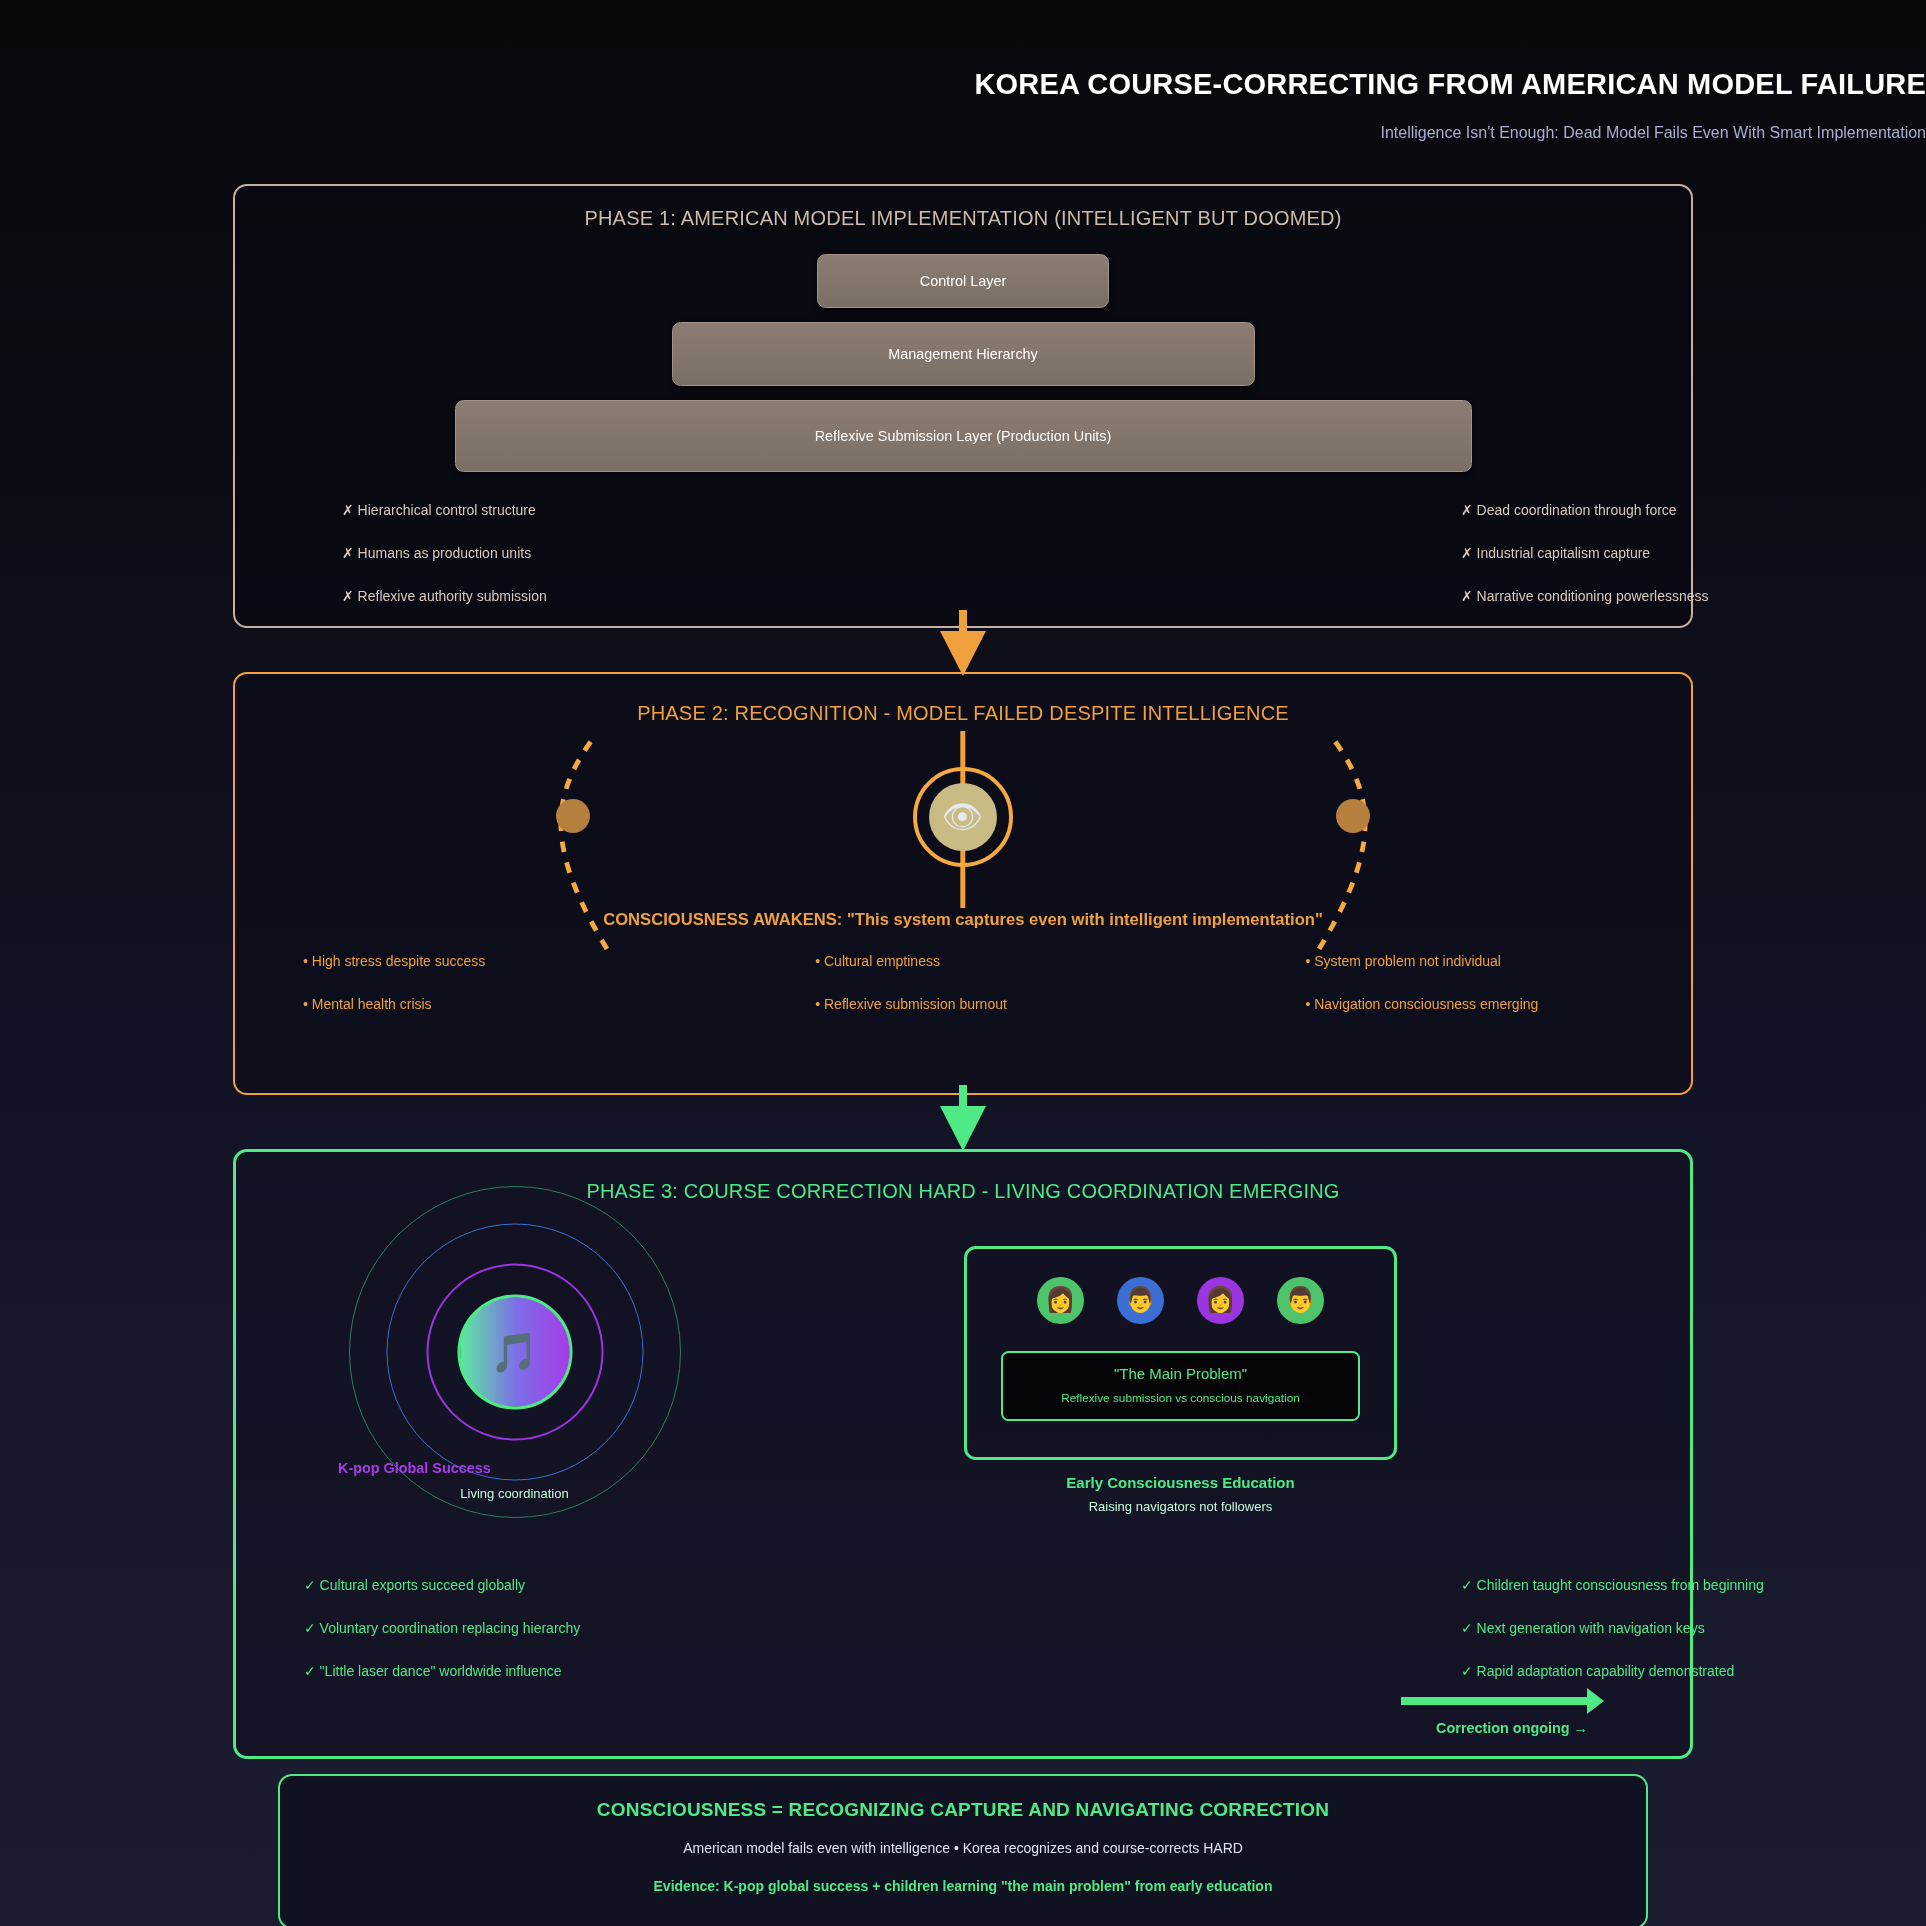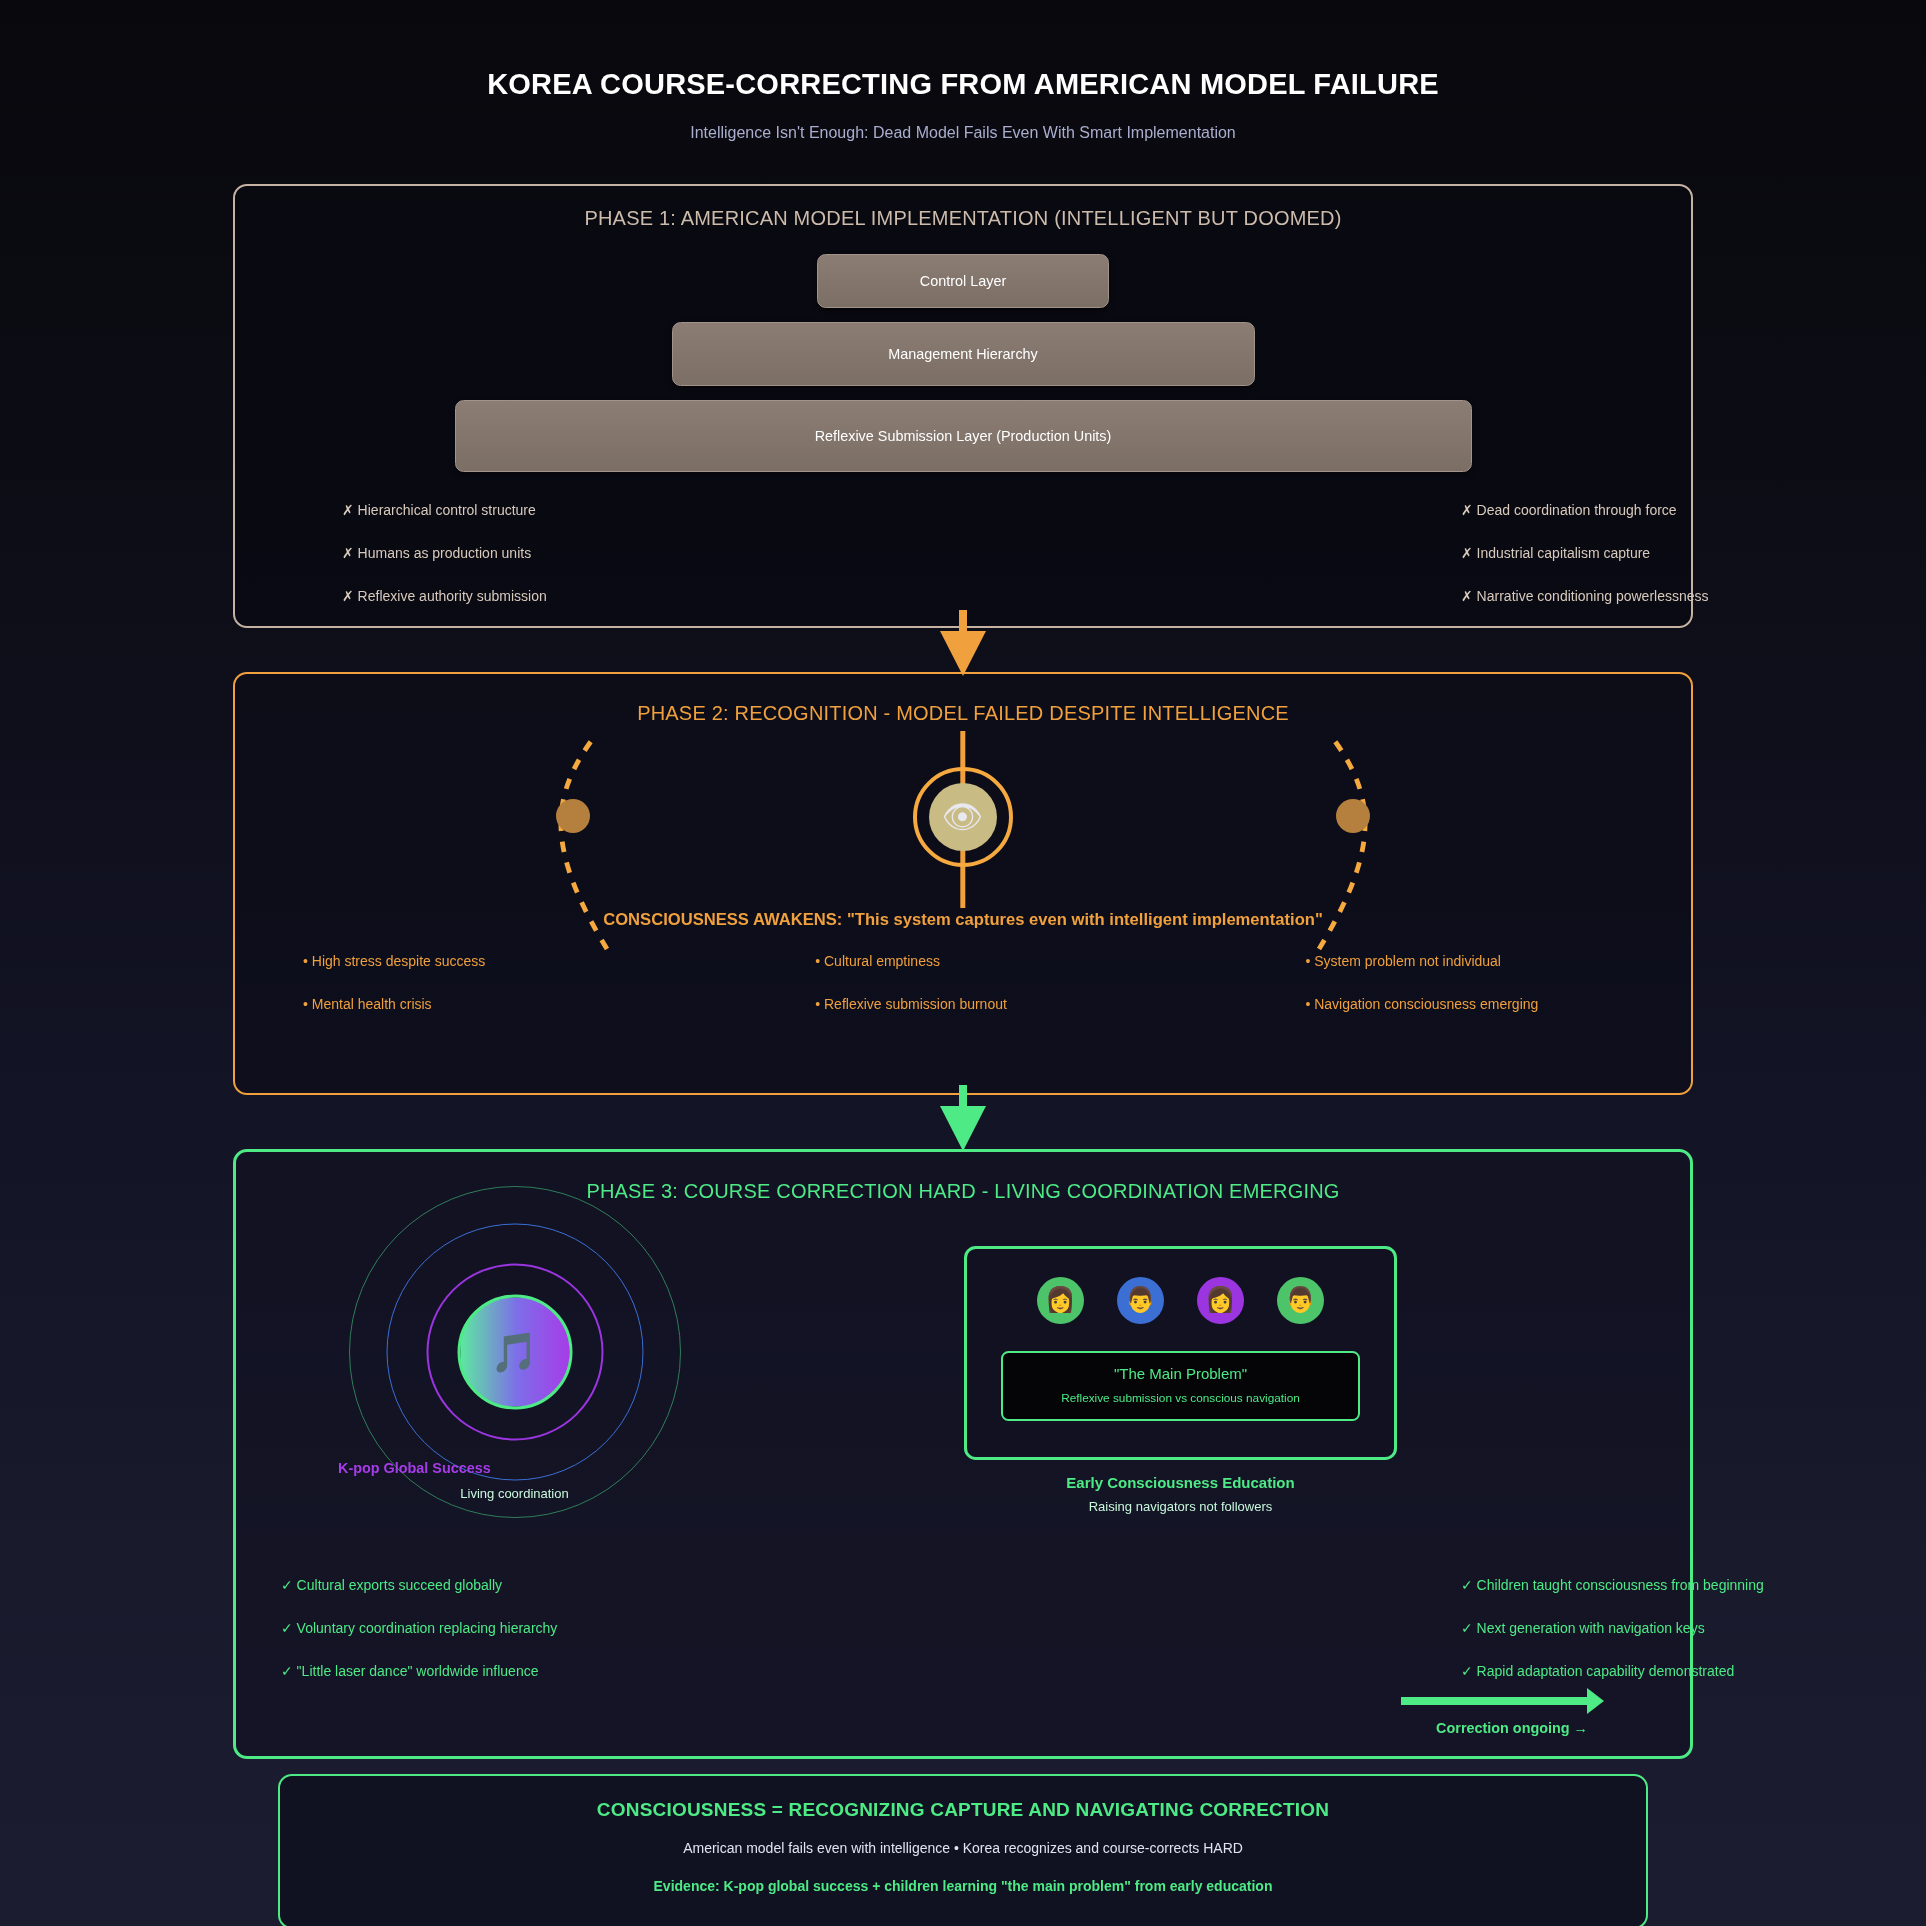--- a/index.html
+++ b/index.html
@@ -19,21 +19,21 @@
 
   .page {
     width: 1926px;
     height: 1926px;
     position: relative;
     padding: 0;
   }
 
   
   .header {
-    text-align: center;
+    text-align: right;
     padding-top: 68px;
   }
   .main-title {
     font-size: 29px;
     font-weight: bold;
     letter-spacing: 0.2px;
     color: #ffffff;
     line-height: 1.15;
   }
   .subtitle {
@@ -486,21 +486,21 @@
         </div>
         <div class="edu-box">
           <div class="edu-box-title">"The Main Problem"</div>
           <div class="edu-box-sub">Reflexive submission vs conscious navigation</div>
         </div>
         <div class="edu-label">Early Consciousness Education</div>
         <div class="edu-sub">Raising navigators not followers</div>
       </div>
     </div>
 
-    <div class="bullet-cols" style="margin-top:0; padding:0 45px;">
+    <div class="bullet-cols" style="margin-top:0; padding:0 68px;">
       <div class="bullet-col">
         <div class="bullet-line b-green">✓ Cultural exports succeed globally</div>
         <div class="bullet-line b-green">✓ Voluntary coordination replacing hierarchy</div>
         <div class="bullet-line b-green">✓ "Little laser dance" worldwide influence</div>
       </div>
       <div class="bullet-col right">
         <div class="bullet-line b-green">✓ Children taught consciousness from beginning</div>
         <div class="bullet-line b-green">✓ Next generation with navigation keys</div>
         <div class="bullet-line b-green">✓ Rapid adaptation capability demonstrated</div>
       </div>

